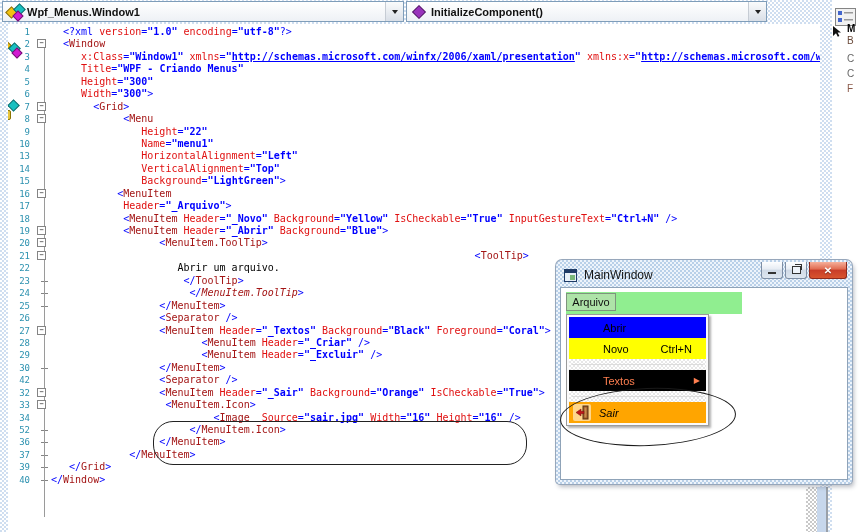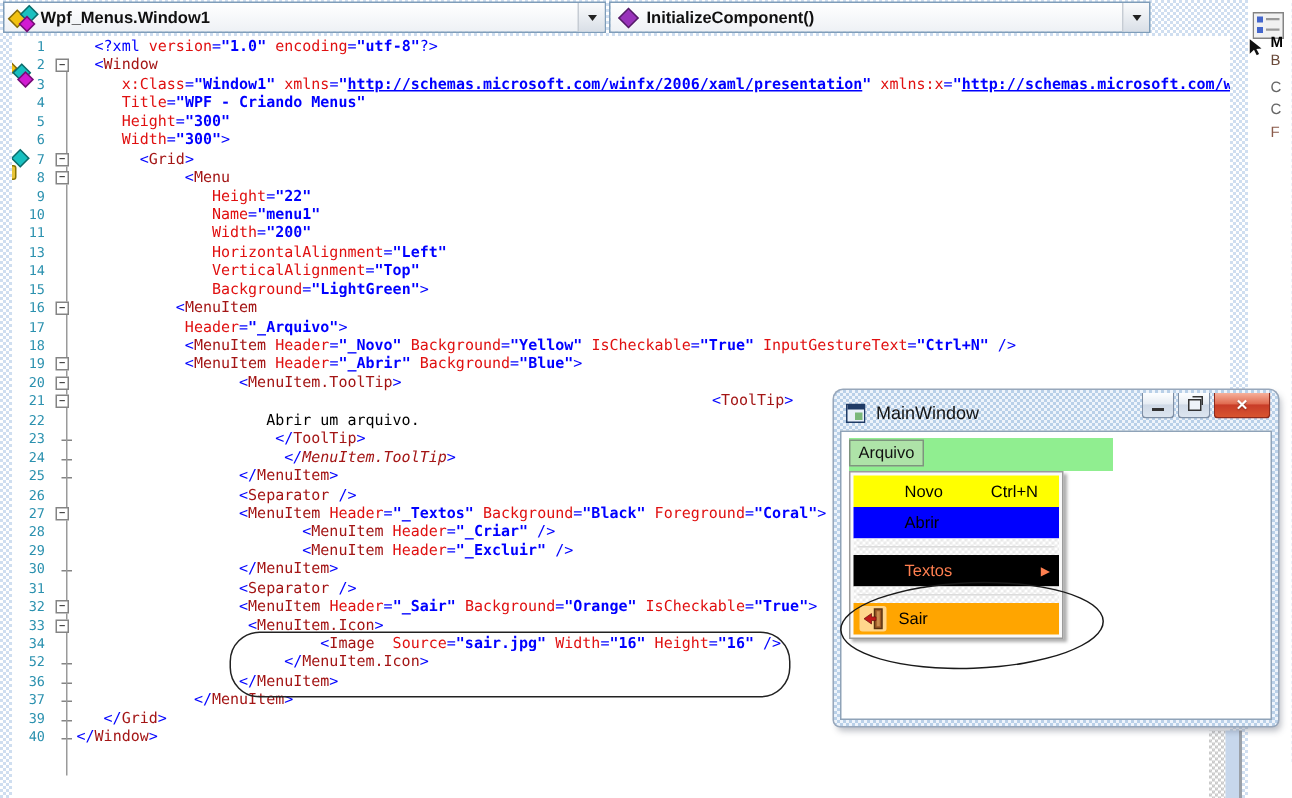--- a/index.html
+++ b/index.html
@@ -139,40 +139,39 @@
         <div class="crow"><span class="lnum">1</span><span class="lfold"></span><span class="lcode" style="padding-left: 2ch;"><span class="tk-d">&lt;?xml </span><span class="tk-a">version</span><span class="tk-d">=</span><span class="tk-v">"1.0"</span><span class="tk-x"> </span><span class="tk-a">encoding</span><span class="tk-d">=</span><span class="tk-v">"utf-8"</span><span class="tk-d">?&gt;</span></span></div>
         <div class="crow"><span class="lnum">2</span><span class="lfold"><span class="fbox">−</span></span><span class="lcode" style="padding-left: 2ch;"><span class="tk-d">&lt;</span><span class="tk-t">Window</span></span></div>
         <div class="crow"><span class="lnum">3</span><span class="lfold"></span><span class="lcode" style="padding-left: 5ch;"><span class="tk-a">x:Class</span><span class="tk-d">=</span><span class="tk-v">"Window1"</span><span class="tk-x"> </span><span class="tk-a">xmlns</span><span class="tk-d">=</span><span class="tk-v">"</span><span class="tk-u">http://schemas.microsoft.com/winfx/2006/xaml/presentation</span><span class="tk-v">"</span><span class="tk-x"> </span><span class="tk-a">xmlns:x</span><span class="tk-d">=</span><span class="tk-v">"</span><span class="tk-u">http://schemas.microsoft.com/w</span></span></div>
         <div class="crow"><span class="lnum">4</span><span class="lfold"></span><span class="lcode" style="padding-left: 5ch;"><span class="tk-a">Title</span><span class="tk-d">=</span><span class="tk-v">"WPF - Criando Menus"</span></span></div>
         <div class="crow"><span class="lnum">5</span><span class="lfold"></span><span class="lcode" style="padding-left: 5ch;"><span class="tk-a">Height</span><span class="tk-d">=</span><span class="tk-v">"300"</span></span></div>
         <div class="crow"><span class="lnum">6</span><span class="lfold"></span><span class="lcode" style="padding-left: 5ch;"><span class="tk-a">Width</span><span class="tk-d">=</span><span class="tk-v">"300"</span><span class="tk-d">&gt;</span></span></div>
         <div class="crow"><span class="lnum">7</span><span class="lfold"><span class="fbox">−</span></span><span class="lcode" style="padding-left: 7ch;"><span class="tk-d">&lt;</span><span class="tk-t">Grid</span><span class="tk-d">&gt;</span></span></div>
         <div class="crow"><span class="lnum">8</span><span class="lfold"><span class="fbox">−</span></span><span class="lcode" style="padding-left: 12ch;"><span class="tk-d">&lt;</span><span class="tk-t">Menu</span></span></div>
         <div class="crow"><span class="lnum">9</span><span class="lfold"></span><span class="lcode" style="padding-left: 15ch;"><span class="tk-a">Height</span><span class="tk-d">=</span><span class="tk-v">"22"</span></span></div>
         <div class="crow"><span class="lnum">10</span><span class="lfold"></span><span class="lcode" style="padding-left: 15ch;"><span class="tk-a">Name</span><span class="tk-d">=</span><span class="tk-v">"menu1"</span></span></div>
-        <div class="crow"><span class="lnum">11</span><span class="lfold"></span><span class="lcode" style="padding-left: 15ch;"><span class="tk-a">Width</span><span class="tk-d">=</span><span class="tk-v">"200"</span></span></div>
         <div class="crow"><span class="lnum">13</span><span class="lfold"></span><span class="lcode" style="padding-left: 15ch;"><span class="tk-a">HorizontalAlignment</span><span class="tk-d">=</span><span class="tk-v">"Left"</span></span></div>
         <div class="crow"><span class="lnum">14</span><span class="lfold"></span><span class="lcode" style="padding-left: 15ch;"><span class="tk-a">VerticalAlignment</span><span class="tk-d">=</span><span class="tk-v">"Top"</span></span></div>
         <div class="crow"><span class="lnum">15</span><span class="lfold"></span><span class="lcode" style="padding-left: 15ch;"><span class="tk-a">Background</span><span class="tk-d">=</span><span class="tk-v">"LightGreen"</span><span class="tk-d">&gt;</span></span></div>
         <div class="crow"><span class="lnum">16</span><span class="lfold"><span class="fbox">−</span></span><span class="lcode" style="padding-left: 11ch;"><span class="tk-d">&lt;</span><span class="tk-t">MenuItem</span></span></div>
         <div class="crow"><span class="lnum">17</span><span class="lfold"></span><span class="lcode" style="padding-left: 12ch;"><span class="tk-a">Header</span><span class="tk-d">=</span><span class="tk-v">"_Arquivo"</span><span class="tk-d">&gt;</span></span></div>
         <div class="crow"><span class="lnum">18</span><span class="lfold"></span><span class="lcode" style="padding-left: 12ch;"><span class="tk-d">&lt;</span><span class="tk-t">MenuItem</span><span class="tk-x"> </span><span class="tk-a">Header</span><span class="tk-d">=</span><span class="tk-v">"_Novo"</span><span class="tk-x"> </span><span class="tk-a">Background</span><span class="tk-d">=</span><span class="tk-v">"Yellow"</span><span class="tk-x"> </span><span class="tk-a">IsCheckable</span><span class="tk-d">=</span><span class="tk-v">"True"</span><span class="tk-x"> </span><span class="tk-a">InputGestureText</span><span class="tk-d">=</span><span class="tk-v">"Ctrl+N"</span><span class="tk-d"> /&gt;</span></span></div>
         <div class="crow"><span class="lnum">19</span><span class="lfold"><span class="fbox">−</span></span><span class="lcode" style="padding-left: 12ch;"><span class="tk-d">&lt;</span><span class="tk-t">MenuItem</span><span class="tk-x"> </span><span class="tk-a">Header</span><span class="tk-d">=</span><span class="tk-v">"_Abrir"</span><span class="tk-x"> </span><span class="tk-a">Background</span><span class="tk-d">=</span><span class="tk-v">"Blue"</span><span class="tk-d">&gt;</span></span></div>
         <div class="crow"><span class="lnum">20</span><span class="lfold"><span class="fbox">−</span></span><span class="lcode" style="padding-left: 18ch;"><span class="tk-d">&lt;</span><span class="tk-t">MenuItem.ToolTip</span><span class="tk-d">&gt;</span></span></div>
         <div class="crow"><span class="lnum">21</span><span class="lfold"><span class="fbox">−</span></span><span class="lcode" style="padding-left: 22ch; text-align: center;"><span class="tk-d">&lt;</span><span class="tk-t">ToolTip</span><span class="tk-d">&gt;</span></span></div>
         <div class="crow"><span class="lnum">22</span><span class="lfold"></span><span class="lcode" style="padding-left: 21ch;"><span class="tk-x">Abrir um arquivo.</span></span></div>
         <div class="crow"><span class="lnum">23</span><span class="lfold"><span class="ftick"></span></span><span class="lcode" style="padding-left: 22ch;"><span class="tk-d">&lt;/</span><span class="tk-t">ToolTip</span><span class="tk-d">&gt;</span></span></div>
         <div class="crow"><span class="lnum">24</span><span class="lfold"><span class="ftick"></span></span><span class="lcode" style="padding-left: 23ch; font-style: italic;"><span class="tk-d">&lt;/</span><span class="tk-t">MenuItem.ToolTip</span><span class="tk-d">&gt;</span></span></div>
         <div class="crow"><span class="lnum">25</span><span class="lfold"><span class="ftick"></span></span><span class="lcode" style="padding-left: 18ch;"><span class="tk-d">&lt;/</span><span class="tk-t">MenuItem</span><span class="tk-d">&gt;</span></span></div>
         <div class="crow"><span class="lnum">26</span><span class="lfold"></span><span class="lcode" style="padding-left: 18ch;"><span class="tk-d">&lt;</span><span class="tk-t">Separator</span><span class="tk-d"> /&gt;</span></span></div>
         <div class="crow"><span class="lnum">27</span><span class="lfold"><span class="fbox">−</span></span><span class="lcode" style="padding-left: 18ch;"><span class="tk-d">&lt;</span><span class="tk-t">MenuItem</span><span class="tk-x"> </span><span class="tk-a">Header</span><span class="tk-d">=</span><span class="tk-v">"_Textos"</span><span class="tk-x"> </span><span class="tk-a">Background</span><span class="tk-d">=</span><span class="tk-v">"Black"</span><span class="tk-x"> </span><span class="tk-a">Foreground</span><span class="tk-d">=</span><span class="tk-v">"Coral"</span><span class="tk-d">&gt;</span></span></div>
         <div class="crow"><span class="lnum">28</span><span class="lfold"></span><span class="lcode" style="padding-left: 25ch;"><span class="tk-d">&lt;</span><span class="tk-t">MenuItem</span><span class="tk-x"> </span><span class="tk-a">Header</span><span class="tk-d">=</span><span class="tk-v">"_Criar"</span><span class="tk-d"> /&gt;</span></span></div>
         <div class="crow"><span class="lnum">29</span><span class="lfold"></span><span class="lcode" style="padding-left: 25ch;"><span class="tk-d">&lt;</span><span class="tk-t">MenuItem</span><span class="tk-x"> </span><span class="tk-a">Header</span><span class="tk-d">=</span><span class="tk-v">"_Excluir"</span><span class="tk-d"> /&gt;</span></span></div>
         <div class="crow"><span class="lnum">30</span><span class="lfold"><span class="ftick"></span></span><span class="lcode" style="padding-left: 18ch;"><span class="tk-d">&lt;/</span><span class="tk-t">MenuItem</span><span class="tk-d">&gt;</span></span></div>
-        <div class="crow"><span class="lnum">31</span><span class="lfold"></span><span class="lcode" style="padding-left: 18ch;"><span class="tk-d">&lt;</span><span class="tk-t">Separator</span><span class="tk-d"> /&gt;</span></span></div>
+        <div class="crow"><span class="lnum">42</span><span class="lfold"></span><span class="lcode" style="padding-left: 18ch;"><span class="tk-d">&lt;</span><span class="tk-t">Separator</span><span class="tk-d"> /&gt;</span></span></div>
         <div class="crow"><span class="lnum">32</span><span class="lfold"><span class="fbox">−</span></span><span class="lcode" style="padding-left: 18ch;"><span class="tk-d">&lt;</span><span class="tk-t">MenuItem</span><span class="tk-x"> </span><span class="tk-a">Header</span><span class="tk-d">=</span><span class="tk-v">"_Sair"</span><span class="tk-x"> </span><span class="tk-a">Background</span><span class="tk-d">=</span><span class="tk-v">"Orange"</span><span class="tk-x"> </span><span class="tk-a">IsCheckable</span><span class="tk-d">=</span><span class="tk-v">"True"</span><span class="tk-d">&gt;</span></span></div>
         <div class="crow"><span class="lnum">33</span><span class="lfold"><span class="fbox">−</span></span><span class="lcode" style="padding-left: 19ch;"><span class="tk-d">&lt;</span><span class="tk-t">MenuItem.Icon</span><span class="tk-d">&gt;</span></span></div>
         <div class="crow"><span class="lnum">34</span><span class="lfold"></span><span class="lcode" style="padding-left: 27ch;"><span class="tk-d">&lt;</span><span class="tk-t">Image</span><span class="tk-x">  </span><span class="tk-a">Source</span><span class="tk-d">=</span><span class="tk-v">"sair.jpg"</span><span class="tk-x"> </span><span class="tk-a">Width</span><span class="tk-d">=</span><span class="tk-v">"16"</span><span class="tk-x"> </span><span class="tk-a">Height</span><span class="tk-d">=</span><span class="tk-v">"16"</span><span class="tk-d"> /&gt;</span></span></div>
         <div class="crow"><span class="lnum">52</span><span class="lfold"><span class="ftick"></span></span><span class="lcode" style="padding-left: 23ch;"><span class="tk-d">&lt;/</span><span class="tk-t">MenuItem.Icon</span><span class="tk-d">&gt;</span></span></div>
         <div class="crow"><span class="lnum">36</span><span class="lfold"><span class="ftick"></span></span><span class="lcode" style="padding-left: 18ch;"><span class="tk-d">&lt;/</span><span class="tk-t">MenuItem</span><span class="tk-d">&gt;</span></span></div>
         <div class="crow"><span class="lnum">37</span><span class="lfold"><span class="ftick"></span></span><span class="lcode" style="padding-left: 13ch;"><span class="tk-d">&lt;/</span><span class="tk-t">MenuItem</span><span class="tk-d">&gt;</span></span></div>
         <div class="crow"><span class="lnum">39</span><span class="lfold"><span class="ftick"></span></span><span class="lcode" style="padding-left: 3ch;"><span class="tk-d">&lt;/</span><span class="tk-t">Grid</span><span class="tk-d">&gt;</span></span></div>
         <div class="crow"><span class="lnum">40</span><span class="lfold"><span class="ftick"></span></span><span class="lcode" style="padding-left: 0ch;"><span class="tk-d">&lt;/</span><span class="tk-t">Window</span><span class="tk-d">&gt;</span></span></div>
       </div>
 
@@ -225,34 +224,34 @@
           <span class="glyph-close">✕</span>
         </span>
     </div>
     <div class="pclient">
       <div class="pmenubar" style="background: rgb(144, 238, 144);">
         <div class="arquivo" style="border-color: rgb(126, 148, 126);">
           <span>Arquivo</span>
         </div>
       </div>
       <div class="pdropdown">
+          <div class="mitem" style="background: rgb(0, 0, 255); color: rgb(0, 0, 0);">
+            <span class="mlabel">Abrir</span>
+          </div>
           <div class="mitem" style="background: rgb(255, 255, 0); color: rgb(0, 0, 0);">
             <span class="mlabel">Novo</span>
             <span class="mshortcut">Ctrl+N</span>
-          </div>
-          <div class="mitem" style="background: rgb(0, 0, 255); color: rgb(0, 0, 0);">
-            <span class="mlabel">Abrir</span>
           </div>
           <div class="msep"></div>
           <div class="mitem" style="background: rgb(0, 0, 0); color: rgb(255, 127, 80);">
             <span class="mlabel">Textos</span>
             <span class="marrow">▶</span>
           </div>
           <div class="msep"></div>
-          <div class="mitem with-icon" style="background: rgb(255, 165, 0); color: rgb(0, 0, 0);">
+          <div class="mitem with-icon" style="background: rgb(255, 165, 0); color: rgb(0, 0, 0); font-style: italic;">
             <span class="micon-wrap">
               <svg width="15" height="15" viewBox="0 0 15 15">
                 <rect x="8" y="1" width="5" height="13" fill="#9c5a28" stroke="#5a3210"></rect>
                 <rect x="9.5" y="2.5" width="2" height="10" fill="#c98c4e"></rect>
                 <polygon points="1,7.5 6,4 6,6.3 9,6.3 9,8.7 6,8.7 6,11" fill="#c01818" stroke="#701010" stroke-width="0.5"></polygon>
               </svg>
             </span>
             <span class="mlabel">Sair</span>
           </div>
         </div>

